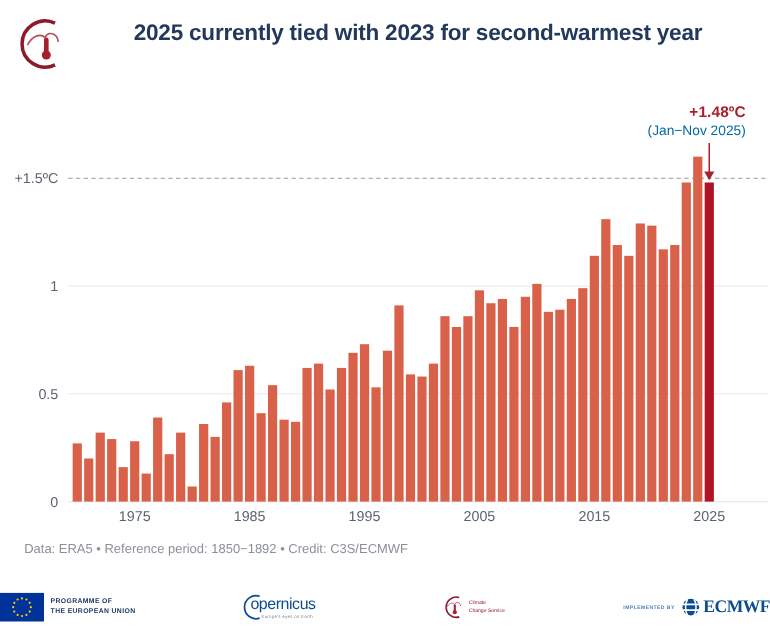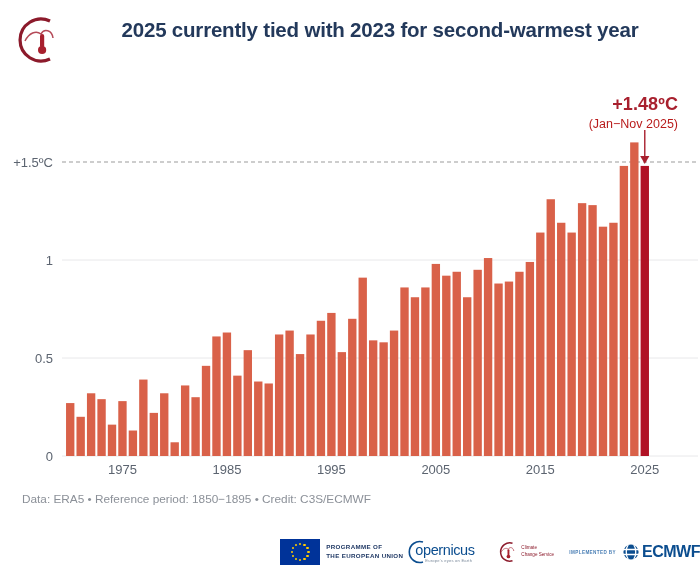--- a/index.html
+++ b/index.html
@@ -61,49 +61,49 @@
   
   .callout {
     position: absolute;
     right: 22px;
     top: 92px;
     width: 180px;
     text-align: right;
     line-height: 1.35;
   }
   .callout-value {
-    font-size: 18px;
+    font-size: 14px;
     font-weight: bold;
     color: #a8202e;
     letter-spacing: 0.1px;
   }
   .callout-period {
     font-size: 12.5px;
-    color: #b91c1c;
+    color: #0369a1;
   }
 
   
   .footnote {
     position: absolute;
     left: 22px;
     top: 492px;
     font-size: 11.8px;
     color: #8b9098;
   }
 
   
   .logo-strip {
     position: absolute;
     left: 0;
     top: 533px;
     width: 700px;
     height: 38px;
     display: flex;
     align-items: center;
-    justify-content: flex-end;
+    justify-content: space-between;
   }
   .logo-block { display: flex; align-items: center; }
 
   .eu-flag {
     width: 40px; height: 26px;
     background: #003399;
     position: relative;
     margin-right: 6px;
   }
   .eu-star {
@@ -149,20 +149,21 @@
     color: #4a7fb5;
     letter-spacing: 0.4px;
     font-weight: bold;
     margin-right: 4px;
   }
   .ecmwf-text {
     font-size: 16px;
     font-weight: bold;
     color: #0b4d8f;
     letter-spacing: -0.5px;
+    font-family: Liberation Serif, serif;
   }
 </style>
 </head>
 <body>
 
 <div class="header">
 
   <div class="brand-mark">
     <svg width="52" height="52" viewBox="0 0 52 52">
       <path d="M 38 7 A 21 21 0 1 0 38 45" fill="none" stroke="#8c1a2b" stroke-width="3.2"></path>
@@ -250,21 +251,21 @@
       <text x="226.92" y="474" text-anchor="middle" font-family="&quot;Liberation Sans&quot;, sans-serif" font-size="13" fill="#5c6470">1985</text>
       <text x="331.38" y="474" text-anchor="middle" font-family="&quot;Liberation Sans&quot;, sans-serif" font-size="13" fill="#5c6470">1995</text>
       <text x="435.85" y="474" text-anchor="middle" font-family="&quot;Liberation Sans&quot;, sans-serif" font-size="13" fill="#5c6470">2005</text>
       <text x="540.31" y="474" text-anchor="middle" font-family="&quot;Liberation Sans&quot;, sans-serif" font-size="13" fill="#5c6470">2015</text>
       <text x="644.78" y="474" text-anchor="middle" font-family="&quot;Liberation Sans&quot;, sans-serif" font-size="13" fill="#5c6470">2025</text>
       <line x1="644.7767857142858" x2="644.7767857142858" y1="130" y2="156.92000000000002" stroke="#a8202e" stroke-width="1.4"></line>
       <polygon points="640.1767857142858,155.92000000000002 649.3767857142858,155.92000000000002 644.7767857142858,163.92000000000002" fill="#a8202e"></polygon>
     </svg>
 </div>
 
-<div class="footnote">Data: ERA5 • Reference period: 1850−1895 • Credit: C3S/ECMWF</div>
+<div class="footnote">Data: ERA5 • Reference period: 1850−1892 • Credit: C3S/ECMWF</div>
 
 <div class="logo-strip">
 
   <div class="logo-block">
     <div class="eu-flag" id="eu-flag">
         <div class="eu-star" style="left: 18.8px; top: 3.6px;"></div>
         <div class="eu-star" style="left: 22.9px; top: 4.69859px;"></div>
         <div class="eu-star" style="left: 25.9014px; top: 7.7px;"></div>
         <div class="eu-star" style="left: 27px; top: 11.8px;"></div>
         <div class="eu-star" style="left: 25.9014px; top: 15.9px;"></div>

